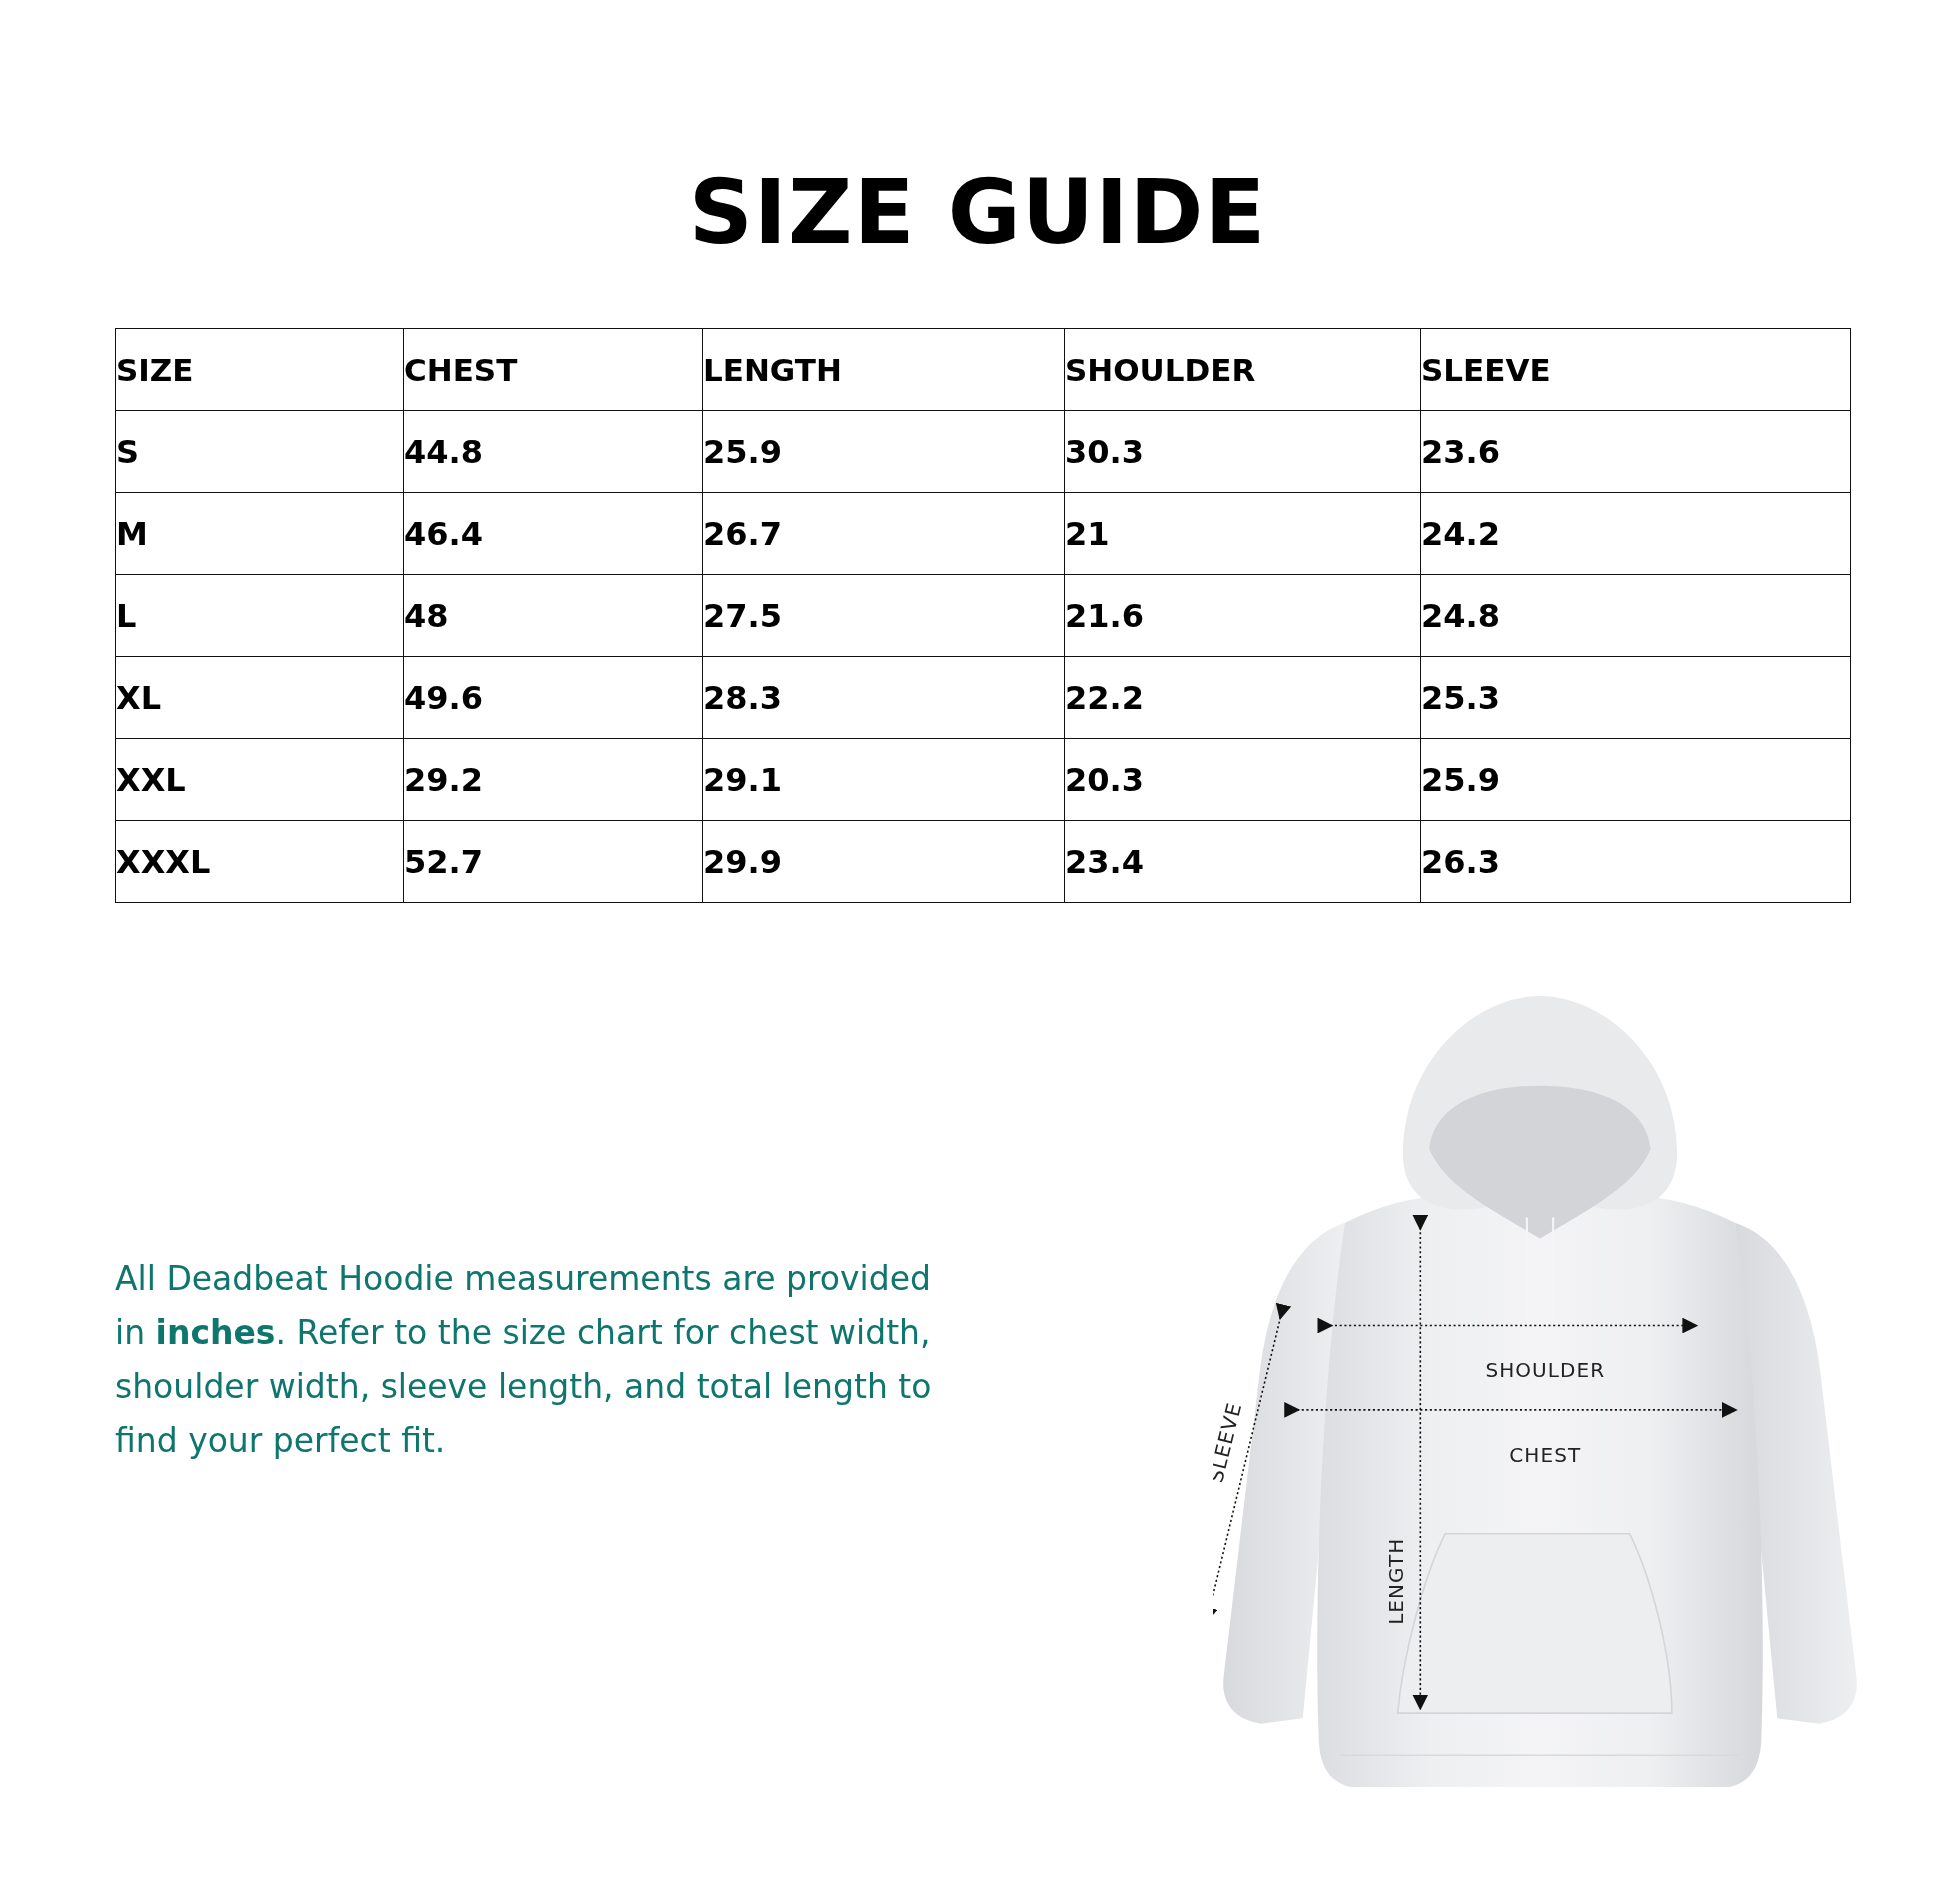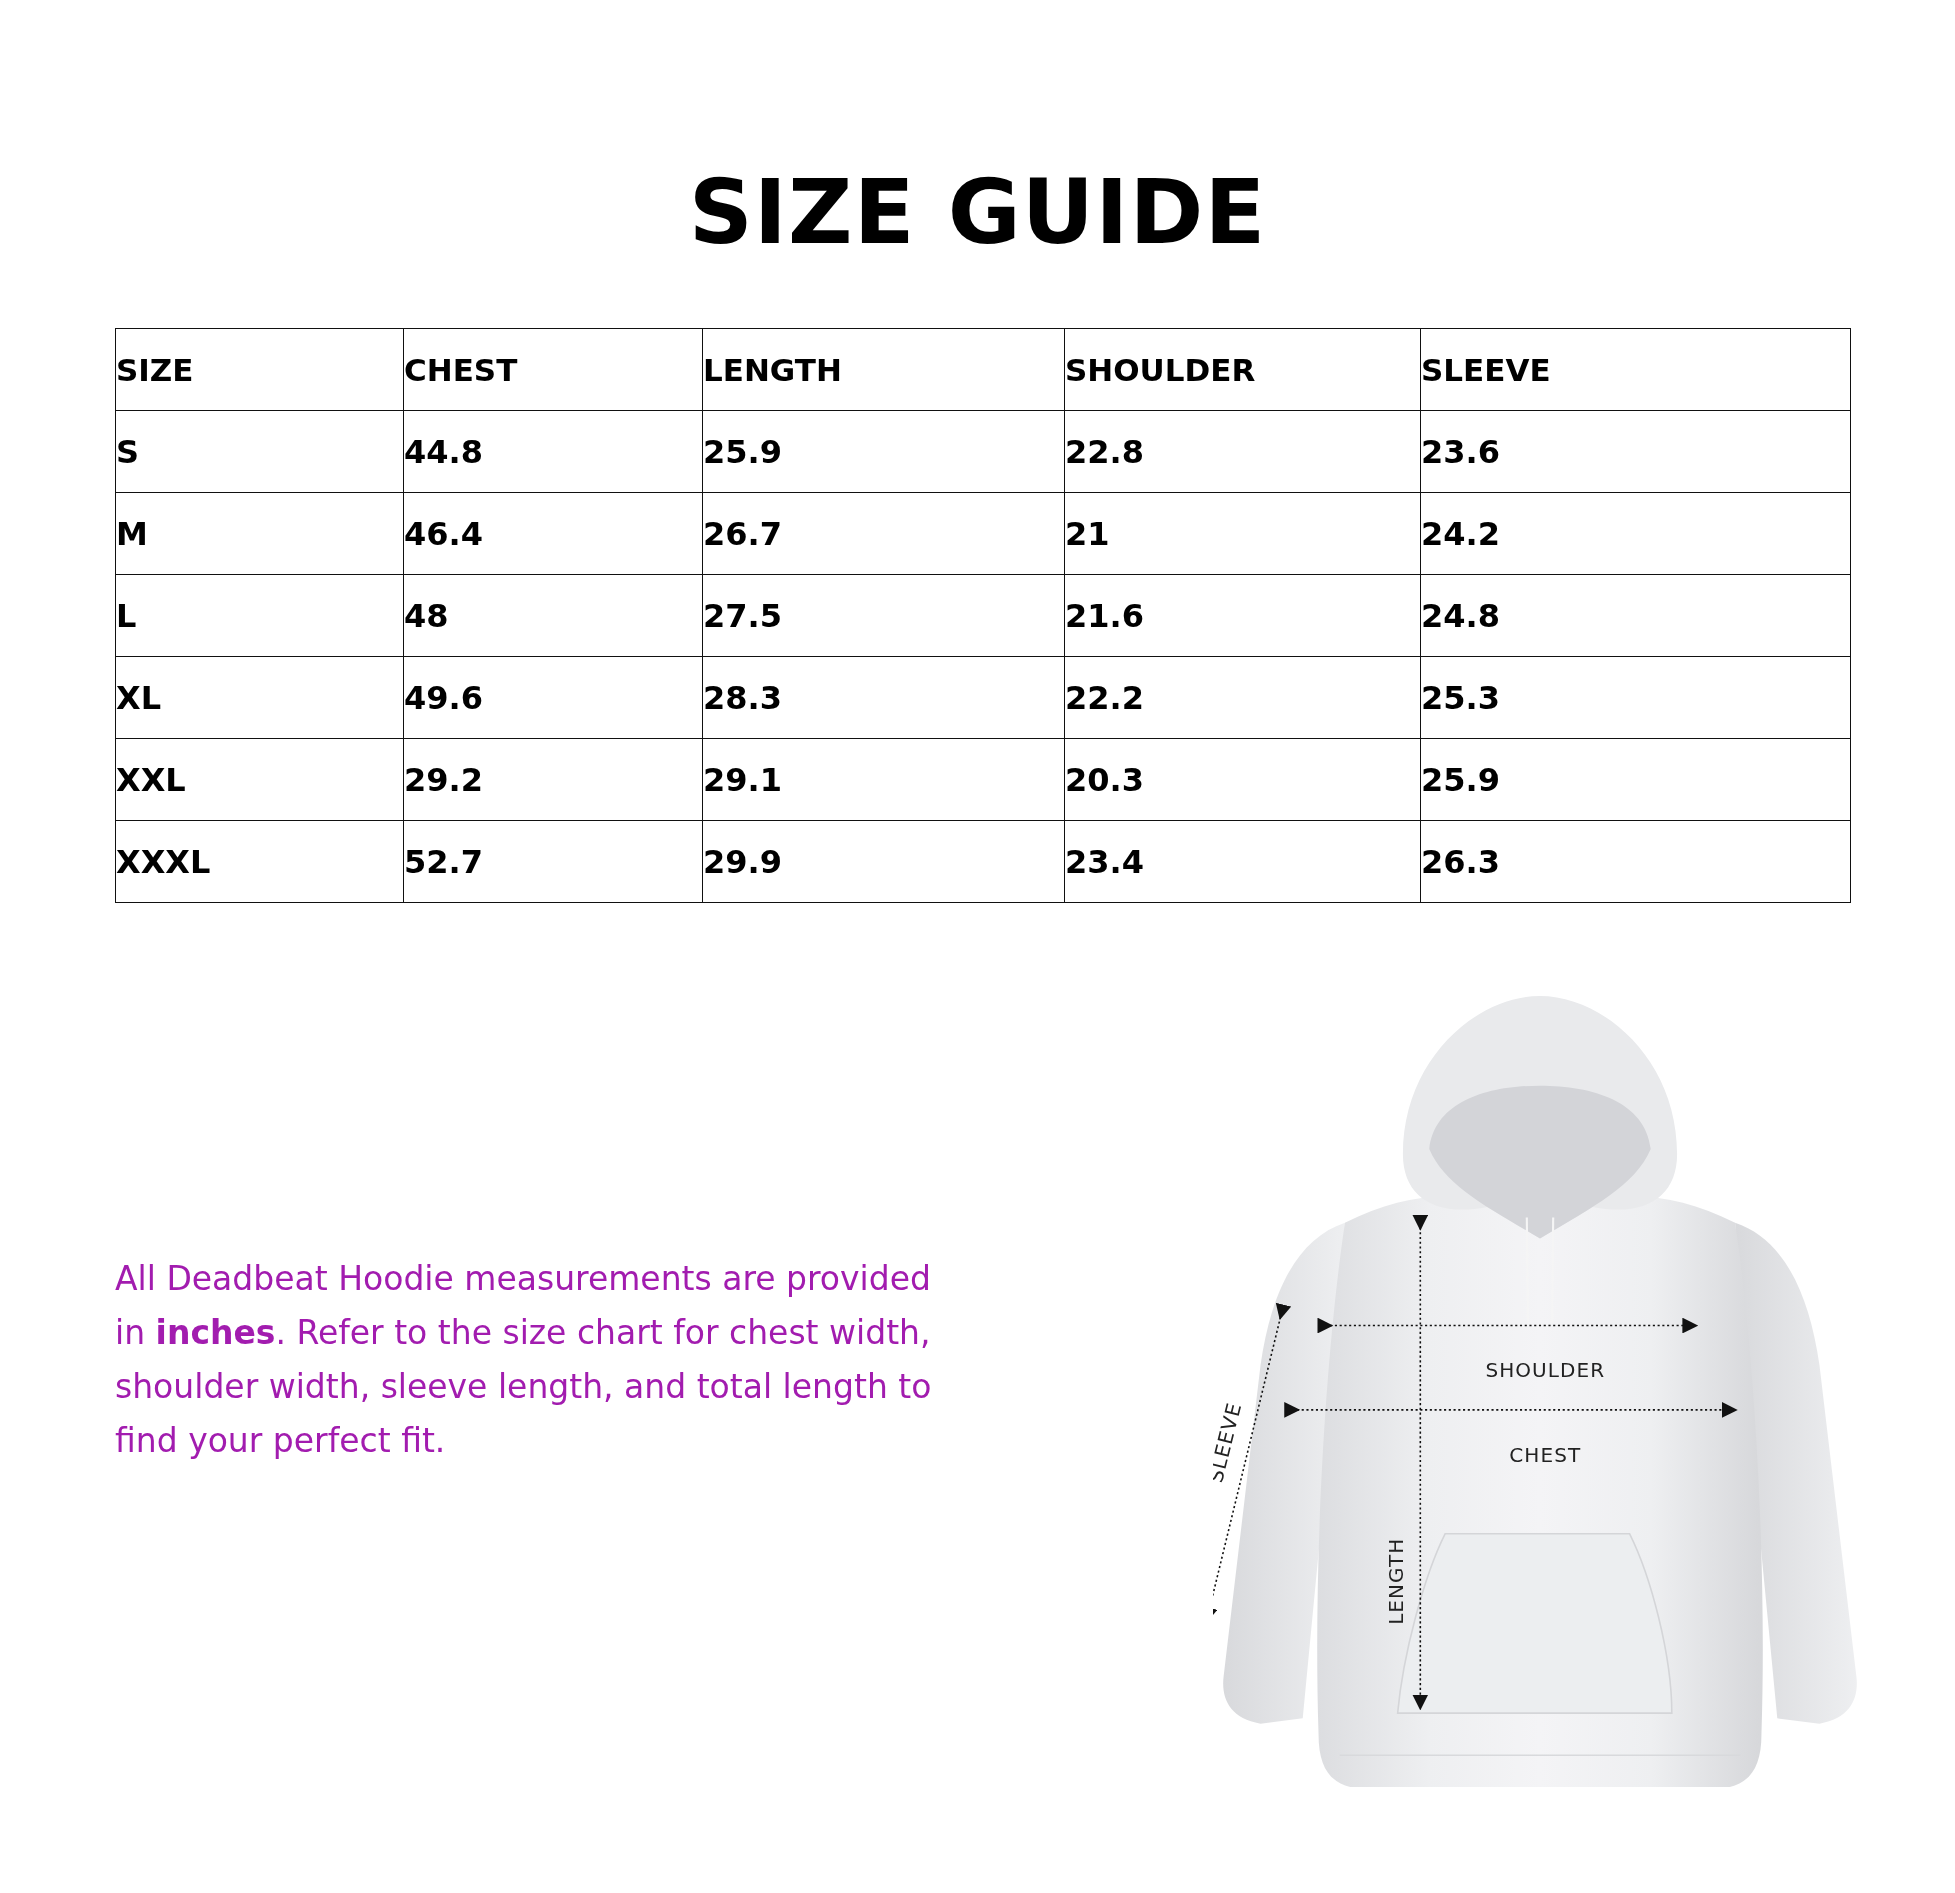--- a/index.html
+++ b/index.html
@@ -1,21 +1,21 @@
 <!DOCTYPE html>
 <html style="font-size:8.4px"><head>
 <meta charset="utf-8">
 <style>
   html, body { margin:0; padding:0; background:#ffffff; }
   body { width:1955px; height:1893px; position:relative; overflow:hidden; font-family:"DejaVu Sans", sans-serif; color:#000; }
   .title { position:absolute; left:0; width:1955px; top:168px; text-align:center; font-family:"DejaVu Sans", sans-serif; font-weight:bold; font-size:89px; letter-spacing:1.1px; line-height:1; }
   table.size-table { position:absolute; left:115px; top:328px; width:1734px; border-collapse:collapse; table-layout:fixed; }
   table.size-table td, table.size-table th { border:1.6px solid #111; height:81px; text-align:left; vertical-align:middle; font-family:"DejaVu Sans", sans-serif; font-weight:bold; font-size:32px; padding:0; }
   table.size-table th { font-size:31px; }
-  .desc { position:absolute; left:115px; top:1252px; width:843px; font-family:"DejaVu Sans", sans-serif; font-size:33px; line-height:54px; color:#a21caf; }
+  .desc { position:absolute; left:115px; top:1252px; width:843px; font-family:"DejaVu Sans", sans-serif; font-size:33px; line-height:54px; color:#0f766e; }
   .desc b { font-weight:bold; }
   .hoodie { position:absolute; left:1213px; top:996px; width:654px; height:812px; }
   .lbl { font-family:"DejaVu Sans", sans-serif; font-size:38px; fill:#222; letter-spacing:2px; }
 </style>
 </head>
 <body>
 
 <div class="title">SIZE GUIDE</div>
 
 <table class="size-table">
@@ -33,21 +33,21 @@
       <th>LENGTH</th>
       <th>SHOULDER</th>
       <th>SLEEVE</th>
     </tr>
   </thead>
   <tbody>
     <tr>
       <td>S</td>
       <td>44.8</td>
       <td>25.9</td>
-      <td>22.8</td>
+      <td>30.3</td>
       <td>23.6</td>
     </tr>
     <tr>
       <td>M</td>
       <td>46.4</td>
       <td>26.7</td>
       <td>21</td>
       <td>24.2</td>
     </tr>
     <tr>

